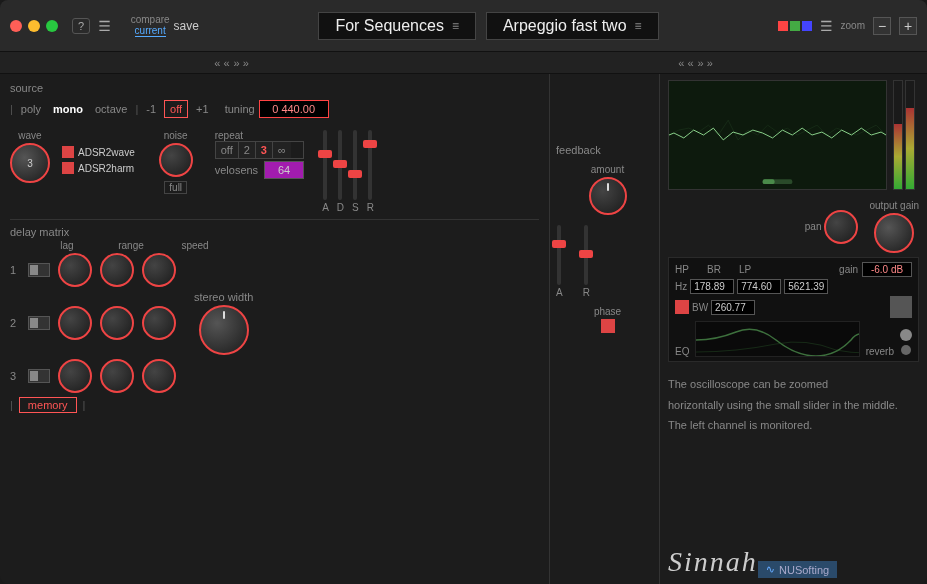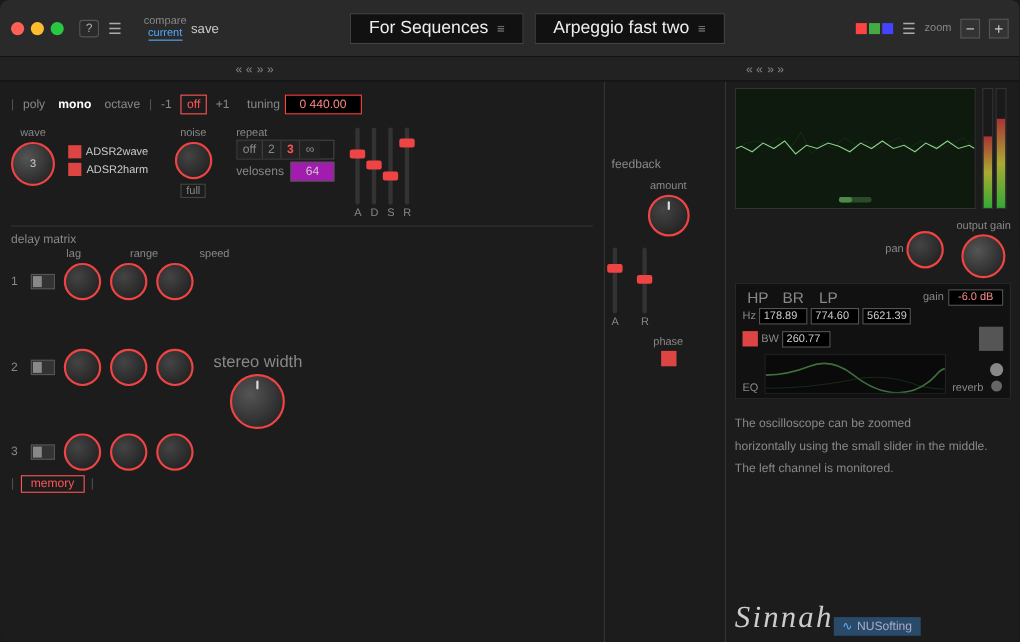--- a/index.html
+++ b/index.html
@@ -226,21 +226,20 @@
       width: 100%; text-align: center;
       top: 50%; transform: translateY(-50%);
       font-size: 10px; color: #ccc;
     }
     .adsr-lbl {
       display: flex;
       align-items: center;
       gap: 4px;
       font-size: 10px;
       color: #ccc;
-      justify-content: space-between;
     }
     .adsr-color {
       width: 12px; height: 12px;
       background: #d44;
     }
     .vslider-track {
       width: 4px;
       height: 70px;
       background: #333;
       border-radius: 2px;
@@ -372,21 +371,21 @@
       border: 1px solid #333;
       height: 110px;
       position: relative;
       overflow: hidden;
       margin-bottom: 4px;
     }
     .osc-canvas {
       width: 100%;
       height: 100%;
     }
-    .eq-type-label { color: #888; font-size: 14px; width: 28px; text-align: center; }
+    .eq-type-label { color: #888; font-size: 10px; width: 28px; text-align: left; }
     .eq-gain-box {
       background: #000;
       border: 1px solid #555;
       color: #f88;
       padding: 1px 4px;
       font-size: 10px;
       text-align: center;
       min-width: 50px;
     }
     .eq-hz-label { color: #888; font-size: 10px; }
@@ -538,20 +537,21 @@
       <span style="cursor:pointer;">« «</span>
       <span style="cursor:pointer;">» »</span>
     </div>
   </div>
 
   <div class="main">
 
     <div class="left-panel">
 
       <div>
+        <div class="section-label">source</div>
         <div class="source-row">
           <span class="src-divider">|</span>
           <button class="src-btn">poly</button>
           <button class="src-btn active-white">mono</button>
           <button class="src-btn">octave</button>
           <span class="src-divider">|</span>
           <button class="src-btn">-1</button>
           <button class="src-btn active-red">off</button>
           <button class="src-btn">+1</button>
           <span class="tuning-label">tuning</span>
@@ -646,21 +646,21 @@
 
         <div class="dm-row">
           <span class="dm-num">2</span>
           <div class="dm-toggle">
               <div class="dm-toggle-inner"></div>
             </div>
           <div class="knob-sm"></div>
           <div class="knob-sm"></div>
           <div class="knob-sm"></div>
           <div class="sw-group">
-            <span style="color:#888;font-size:15px;margin-top:44px;">stereo width</span>
+            <span style="color:#888;font-size:11px;">stereo width</span>
             <div class="big-knob">
               <div class="knob-indicator"></div>
             </div>
           </div>
         </div>
 
         <div class="dm-row">
           <span class="dm-num">3</span>
           <div class="dm-toggle">
               <div class="dm-toggle-inner"></div>

